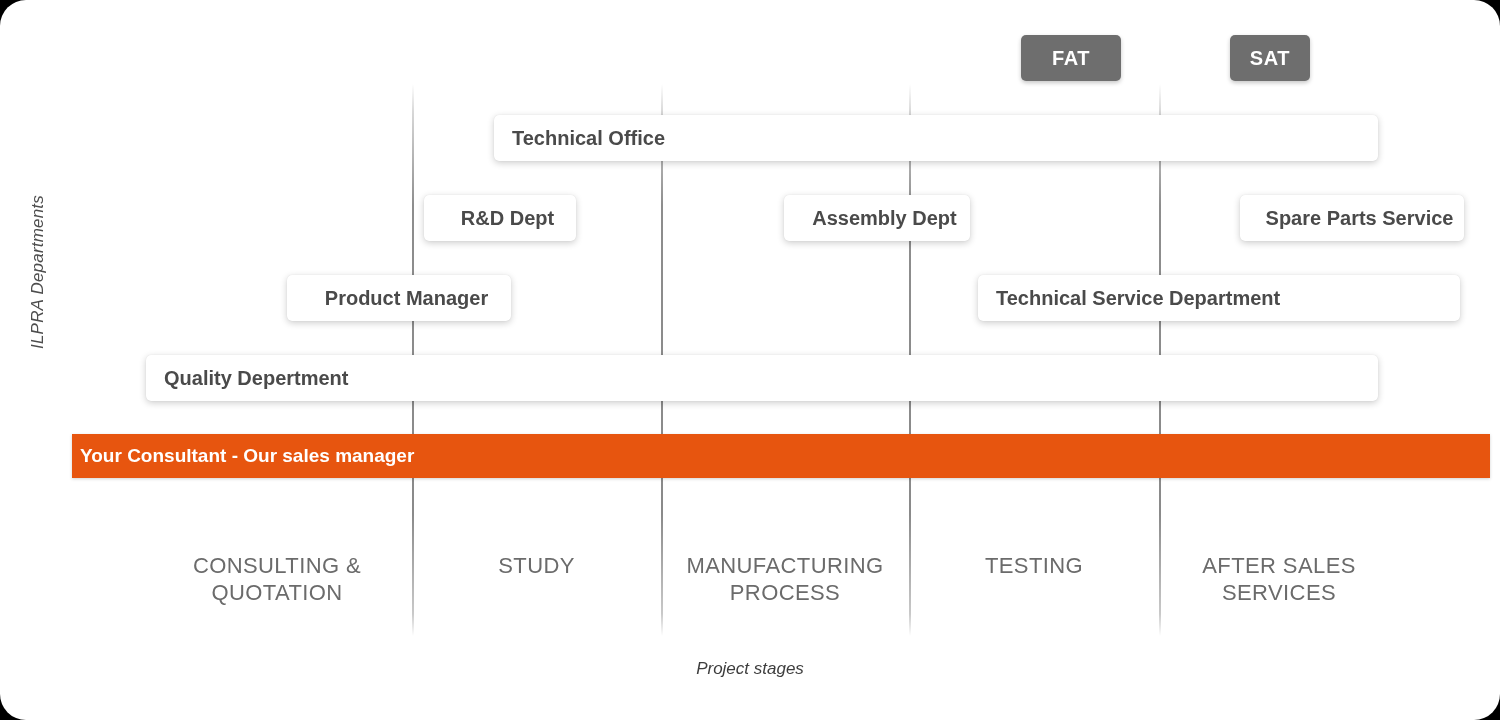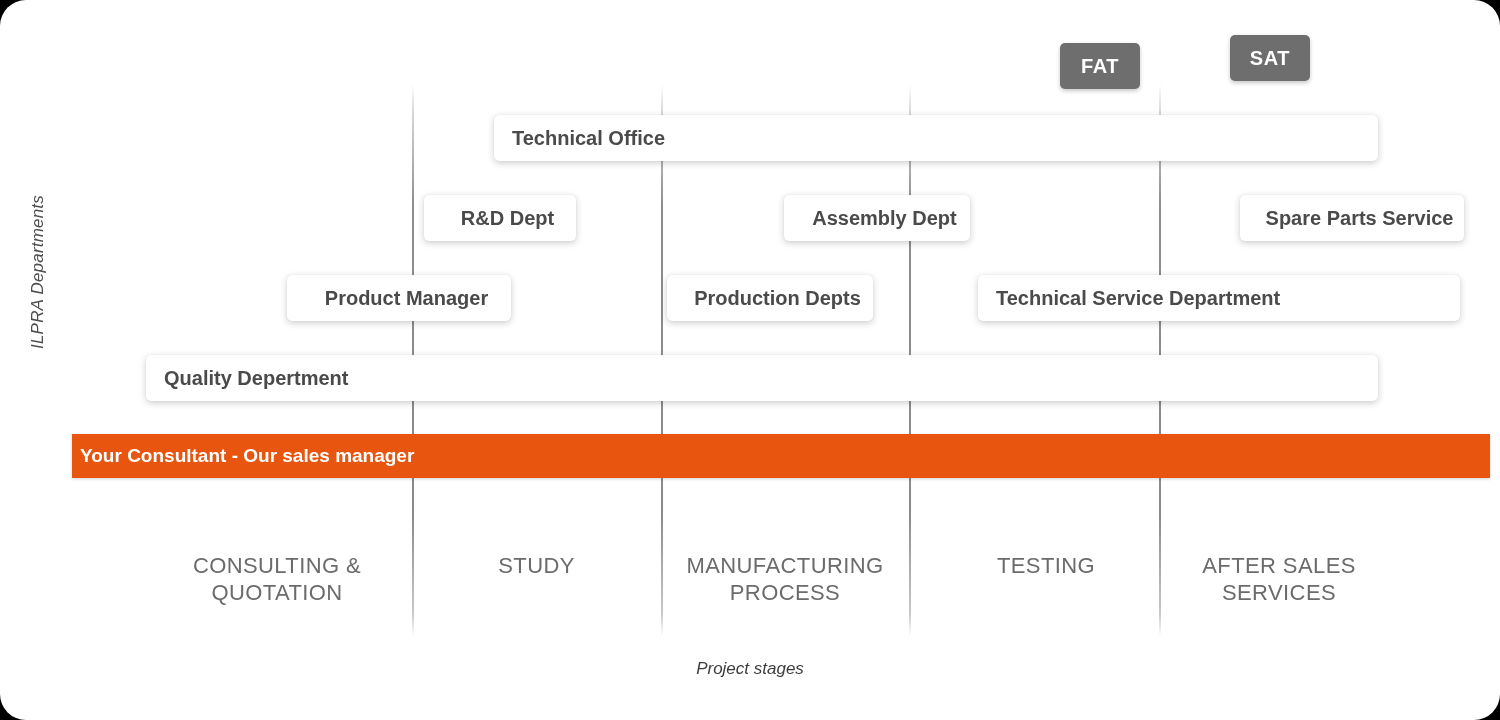--- a/index.html
+++ b/index.html
@@ -131,21 +131,21 @@
 <div id="diagram-root">
 
   <div class="divider" style="left:412px; top:84px; height:552px;"></div>
   <div class="divider" style="left:661px; top:84px; height:552px;"></div>
   <div class="divider" style="left:909px; top:84px; height:552px;"></div>
   <div class="divider" style="left:1159px; top:84px; height:552px;"></div>
 
   <div class="axis-label-y">ILPRA Departments</div>
   <div class="axis-label-x">Project stages</div>
 
-  <div class="badge" style="left:1060px; top:35px; width:80px;margin-top:8px;">
+  <div class="badge" style="left:1021px; top:35px; width:100px;">
     <span>FAT</span>
   </div>
   <div class="badge" style="left:1230px; top:35px; width:80px;">
     <span>SAT</span>
   </div>
 
   <div class="dept-card" style="left:494px; top:115px; width:884px;">
     <span>Technical Office</span>
   </div>
 
@@ -154,23 +154,20 @@
   </div>
   <div class="dept-card center-text" style="left:784px; top:195px; width:186px;">
     <span>Assembly Dept</span>
   </div>
   <div class="dept-card center-text" style="left:1240px; top:195px; width:224px;">
     <span>Spare Parts Service</span>
   </div>
 
   <div class="dept-card center-text" style="left:287px; top:275px; width:224px;">
     <span>Product Manager</span>
-  </div>
-  <div class="dept-card center-text" style="left:667px; top:275px; width:206px;">
-    <span>Production Depts</span>
   </div>
   <div class="dept-card" style="left:978px; top:275px; width:482px;">
     <span>Technical Service Department</span>
   </div>
 
   <div class="dept-card" style="left:146px; top:355px; width:1232px;">
     <span>Quality Depertment</span>
   </div>
 
   <div class="consultant-bar" style="left:72px; top:434px; width:1418px;">
@@ -181,21 +178,21 @@
     <span class="stage-line">CONSULTING &amp;</span>
     <span class="stage-line">QUOTATION</span>
   </div>
   <div class="stage-label" style="left:412px; width:249px;">
     <span class="stage-line">STUDY</span>
   </div>
   <div class="stage-label" style="left:661px; width:248px;">
     <span class="stage-line">MANUFACTURING</span>
     <span class="stage-line">PROCESS</span>
   </div>
-  <div class="stage-label" style="left:909px; width:250px;padding-left:12px;">
+  <div class="stage-label" style="left:909px; width:250px;">
     <span class="stage-line">TESTING</span>
   </div>
   <div class="stage-label" style="left:1159px; width:240px;">
     <span class="stage-line">AFTER SALES</span>
     <span class="stage-line">SERVICES</span>
   </div>
 
 </div>
 
 </body></html>

